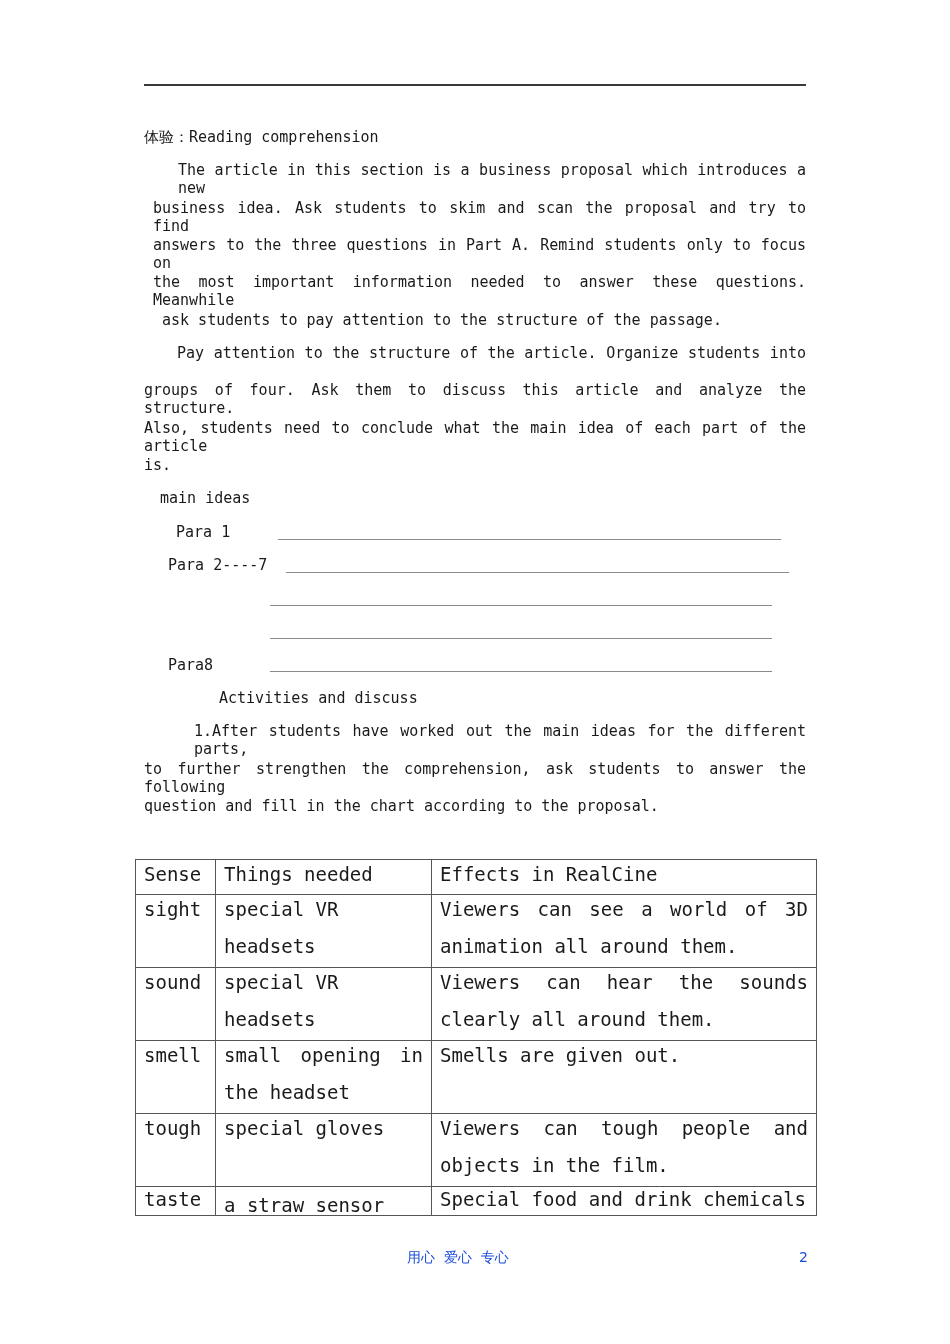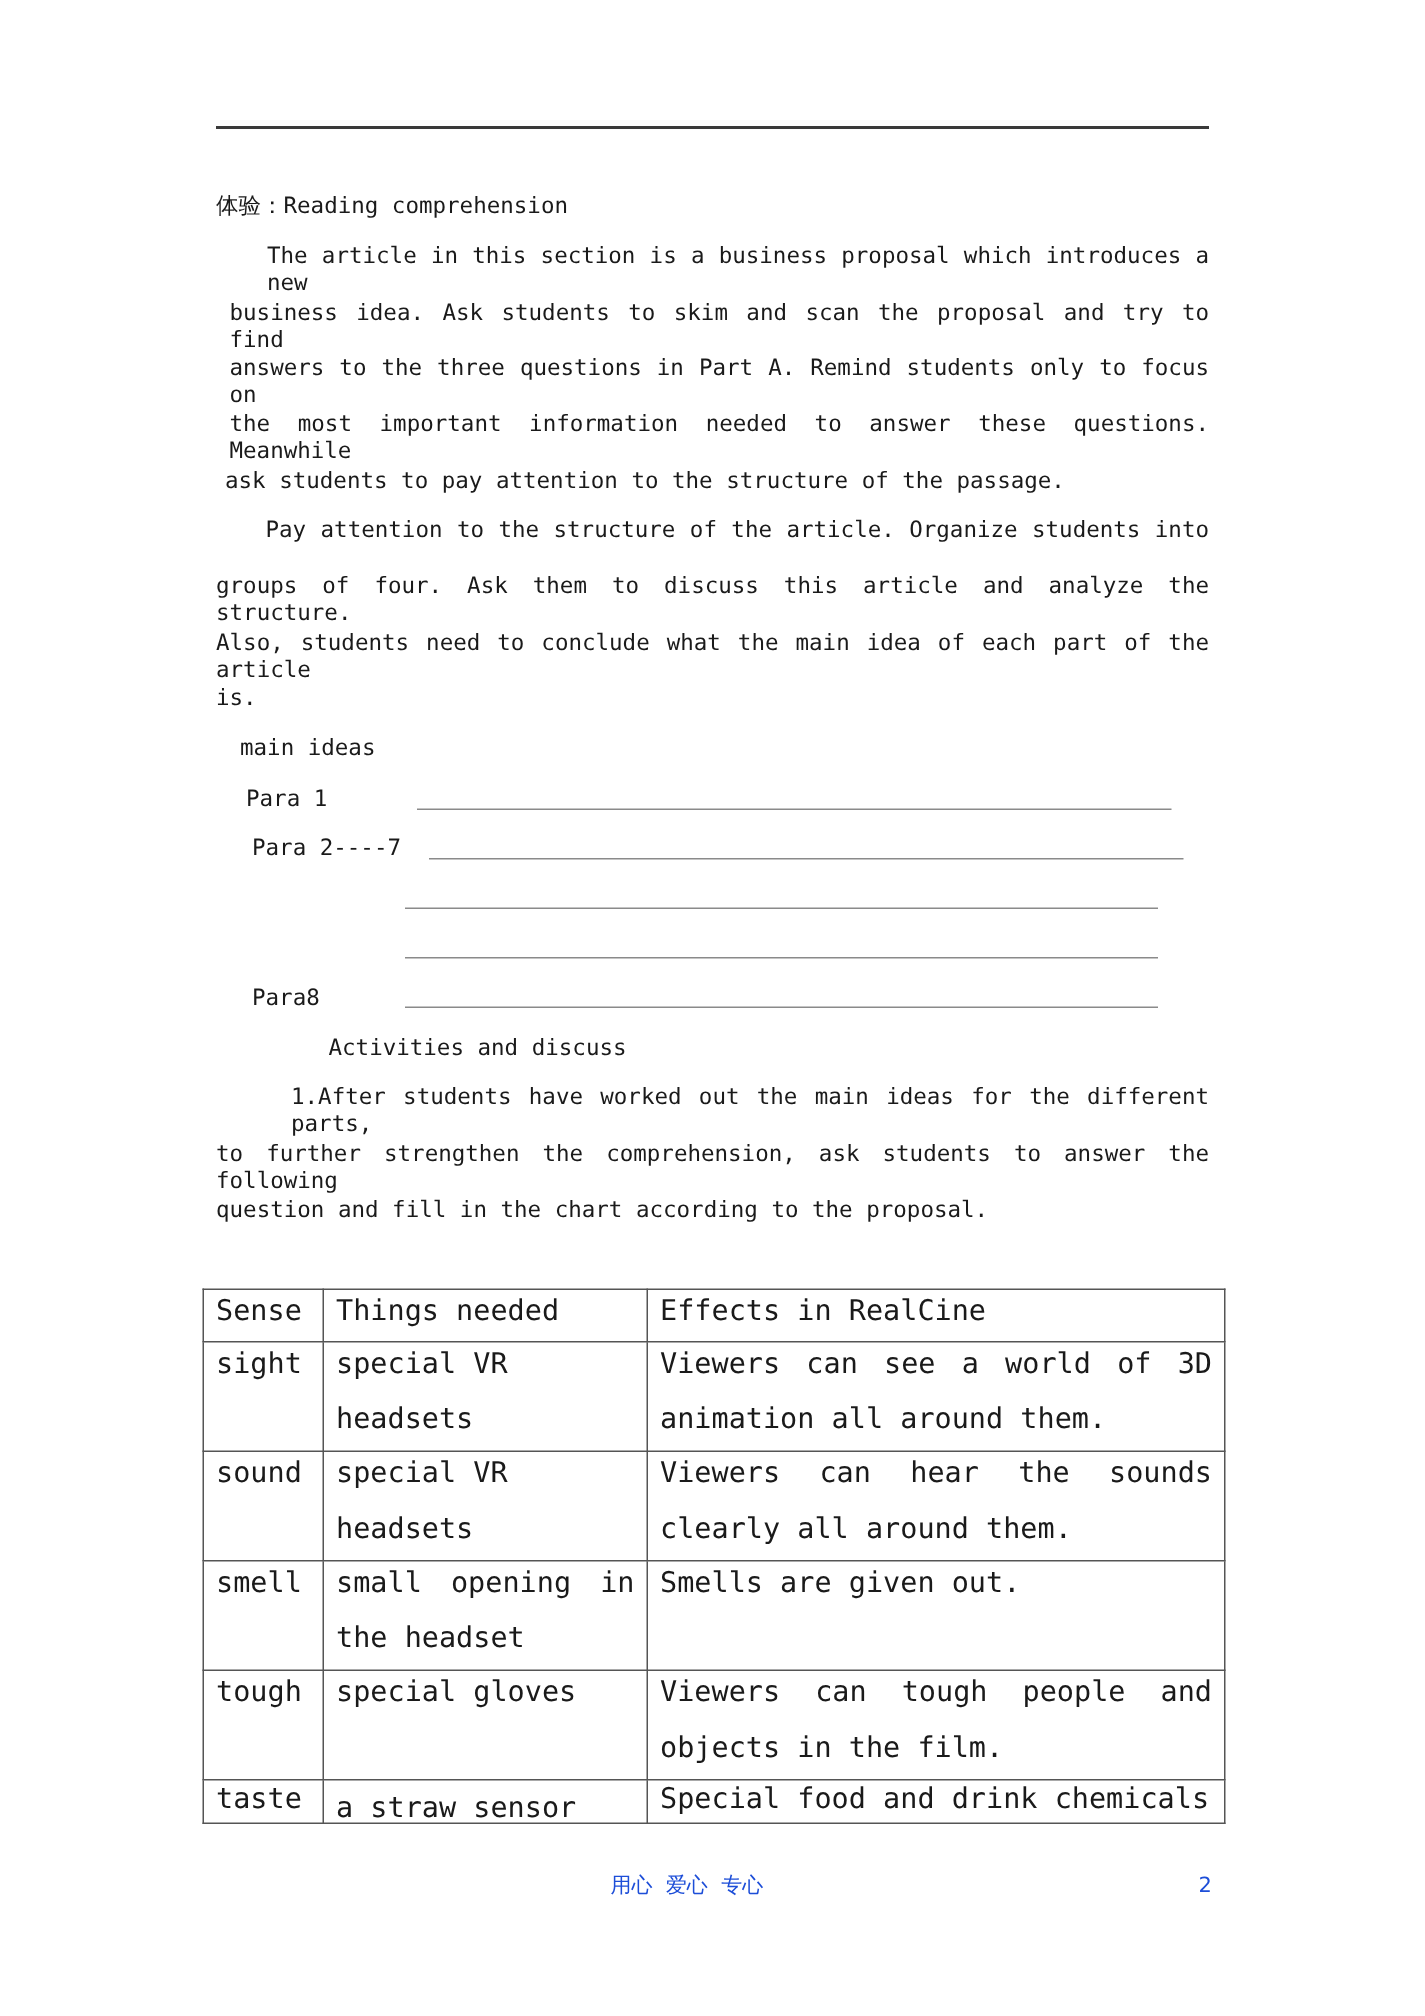--- a/index.html
+++ b/index.html
@@ -23,30 +23,30 @@
 <div class="page">
 
   <div class="hr-top"></div>
 
   <div class="t" style="left:144px; top:128px;">体验：Reading comprehension</div>
 
   <div class="t" style="left:178px; top:161px; width:628px; text-align:justify; text-align-last:justify; white-space:normal;">The article in this section is a business proposal which introduces a new</div>
   <div class="t" style="left:153px; top:236px; width:653px; text-align:justify; text-align-last:justify; white-space:normal;">answers to the three questions in Part A. Remind students only to focus on</div>
   <div class="t" style="left:153px; top:199px; width:653px; text-align:justify; text-align-last:justify; white-space:normal;">business idea. Ask students to skim and scan the proposal and try to find</div>
   <div class="t" style="left:153px; top:273px; width:653px; text-align:justify; text-align-last:justify; white-space:normal;">the most important information needed to answer these questions. Meanwhile</div>
-  <div class="t" style="left:150px; top:311px;">ask students to pay attention to the structure of the passage.</div>
+  <div class="t" style="left:162px; top:311px;">ask students to pay attention to the structure of the passage.</div>
 
   <div class="t" style="left:177px; top:344px; width:629px; text-align:justify; text-align-last:justify; white-space:normal;">Pay attention to the structure of the article. Organize students into</div>
   <div class="t" style="left:144px; top:381px; width:662px; text-align:justify; text-align-last:justify; white-space:normal;">groups of four. Ask them to discuss this article and analyze the structure.</div>
   <div class="t" style="left:144px; top:419px; width:662px; text-align:justify; text-align-last:justify; white-space:normal;">Also, students need to conclude what the main idea of each part of the article</div>
   <div class="t" style="left:144px; top:456px;">is.</div>
 
   <div class="t" style="left:160px; top:489px;">main ideas</div>
 
-  <div class="t" style="left:164px; top:523px;">Para 1</div>
+  <div class="t" style="left:176px; top:523px;">Para 1</div>
   <div class="blank" style="left:278px; top:539px; width:503px;"></div>
 
   <div class="t" style="left:168px; top:556px;">Para 2----7</div>
   <div class="blank" style="left:286px; top:572px; width:503px;"></div>
 
   <div class="blank" style="left:270px; top:605px; width:502px;"></div>
   <div class="blank" style="left:270px; top:638px; width:502px;"></div>
 
   <div class="t" style="left:168px; top:656px;">Para8</div>
   <div class="blank" style="left:270px; top:671px; width:502px;"></div>

